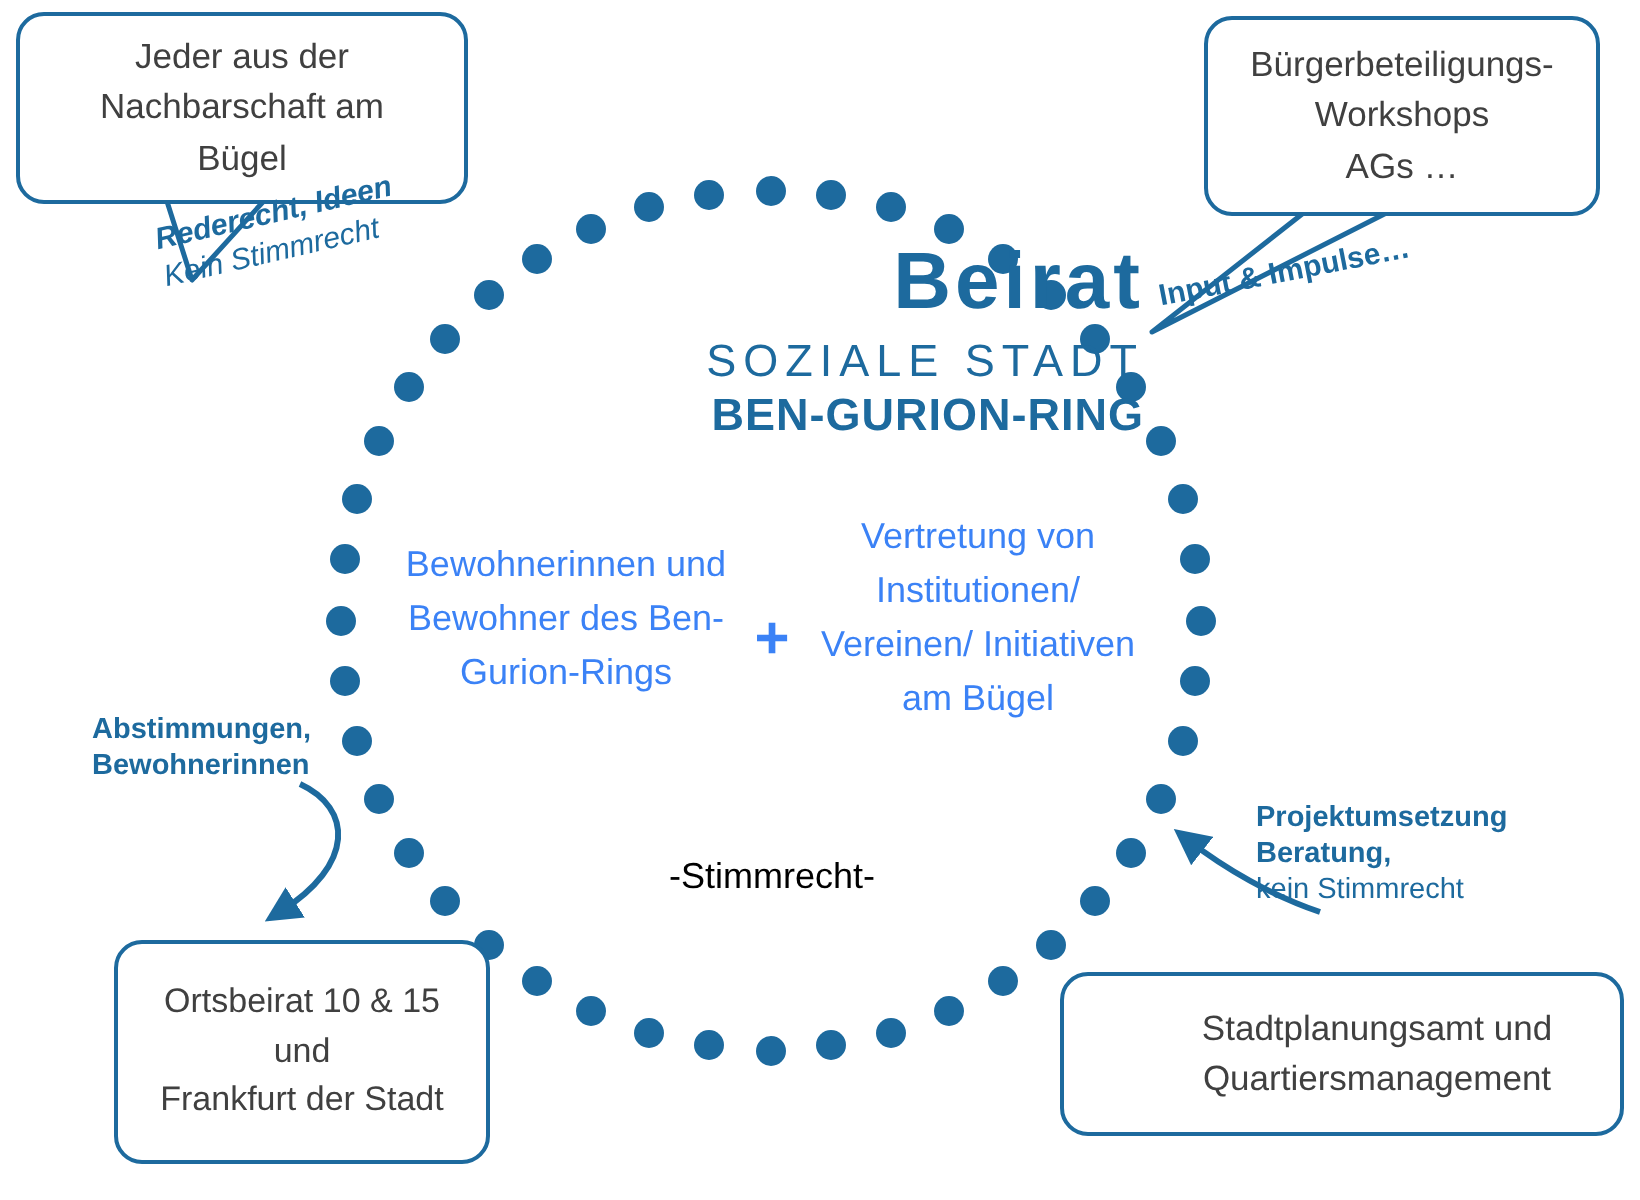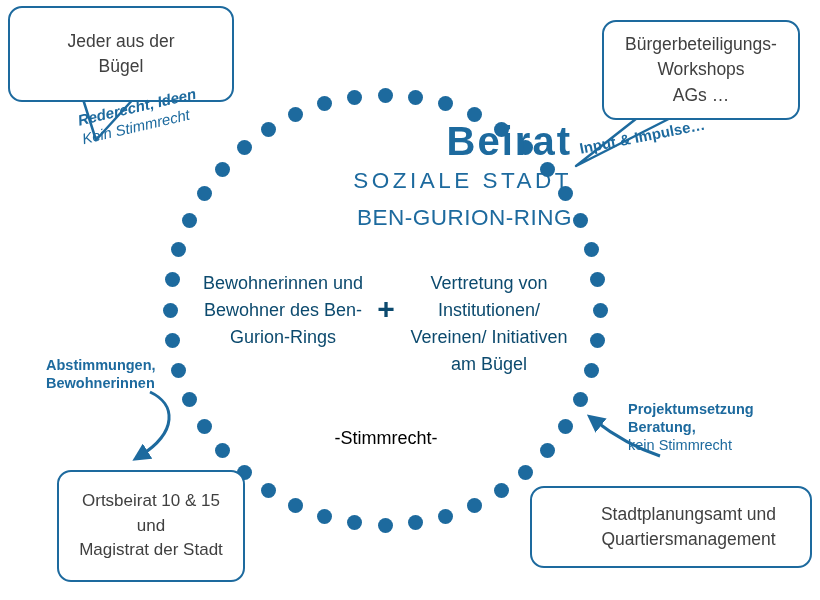--- a/index.html
+++ b/index.html
@@ -31,21 +31,21 @@
     align-items: center;
     justify-content: center;
     text-align: center;
     font-size: 17.5px;
     line-height: 1.45;
     z-index: 5;
   }
   .callout div { white-space: nowrap; }
 
   #callout-top-left   { left: 8px;   top: 6px;    width: 226px; height: 96px; }
-  #callout-top-right  { left: 602px; top: 20px;    width: 198px; height: 100px; }
+  #callout-top-right  { left: 602px; top: 8px;    width: 198px; height: 100px; }
   #callout-bottom-left{ left: 36px;  top: 470px;  width: 188px; height: 112px; font-size: 17px; margin-left: 21px;}
   #callout-bottom-right{left: 530px; top: 486px;  width: 282px; height: 82px; padding-left: 35px; }
 
   
   #tails { position: absolute; left: 0; top: 0; width: 820px; height: 600px; z-index: 4; }
 
   
   #dot-ring {
     position: absolute;
     left: 170px;
@@ -81,33 +81,34 @@
     line-height: 1.05;
   }
   #title-sub1 {
     font-size: 22.5px;
     letter-spacing: 3.5px;
     margin-top: 6px;
   }
   #title-sub2 {
     font-size: 22.5px;
     letter-spacing: 0.5px;
-    margin-top: 11px;
+    margin-top: 1px;
+    font-weight: bold;
   }
 
   #columns {
     position: absolute;
     left: 186px;
-    top: 270px;
+    top: 255px;
     width: 400px;
     display: flex;
-    align-items: flex-start;
+    align-items: center;
     justify-content: center;
     z-index: 3;
-    color: #0c4a6e;
+    color: #3b82f6;
   }
   .col {
     font-size: 18px;
     line-height: 1.5;
     text-align: center;
     width: 172px;
   }
   #plus-sign {
     font-size: 30px;
     font-weight: bold;
@@ -226,33 +227,34 @@
       <marker id="arrowhead" markerWidth="6" markerHeight="6" refX="3" refY="3" orient="auto">
         <path d="M0,0 L6,3 L0,6 Z" fill="#1d6a9e"></path>
       </marker>
     </defs>
     <path d="M150,392 C176,404 178,432 140,456" fill="none" stroke="#1d6a9e" stroke-width="3" marker-end="url(#arrowhead)"></path>
     <path d="M660,456 C636,448 612,434 594,420" fill="none" stroke="#1d6a9e" stroke-width="3" marker-end="url(#arrowhead)"></path>
   </svg>
 
   <div class="callout" id="callout-top-left">
     <div>Jeder aus der</div>
+    <div>Nachbarschaft am</div>
     <div>Bügel</div>
   </div>
 
   <div class="callout" id="callout-top-right">
     <div>Bürgerbeteiligungs-</div>
     <div>Workshops</div>
     <div>AGs …</div>
   </div>
 
   <div class="callout" id="callout-bottom-left">
     <div>Ortsbeirat 10 &amp; 15</div>
     <div>und</div>
-    <div>Magistrat der Stadt</div>
+    <div>Frankfurt der Stadt</div>
   </div>
 
   <div class="callout" id="callout-bottom-right">
     <div>Stadtplanungsamt und</div>
     <div>Quartiersmanagement</div>
   </div>
 
   <div class="arrow-label" id="label-rederecht">
     <div class="bold ital">Rederecht, Ideen</div>
     <div class="ital">Kein Stimmrecht</div>

